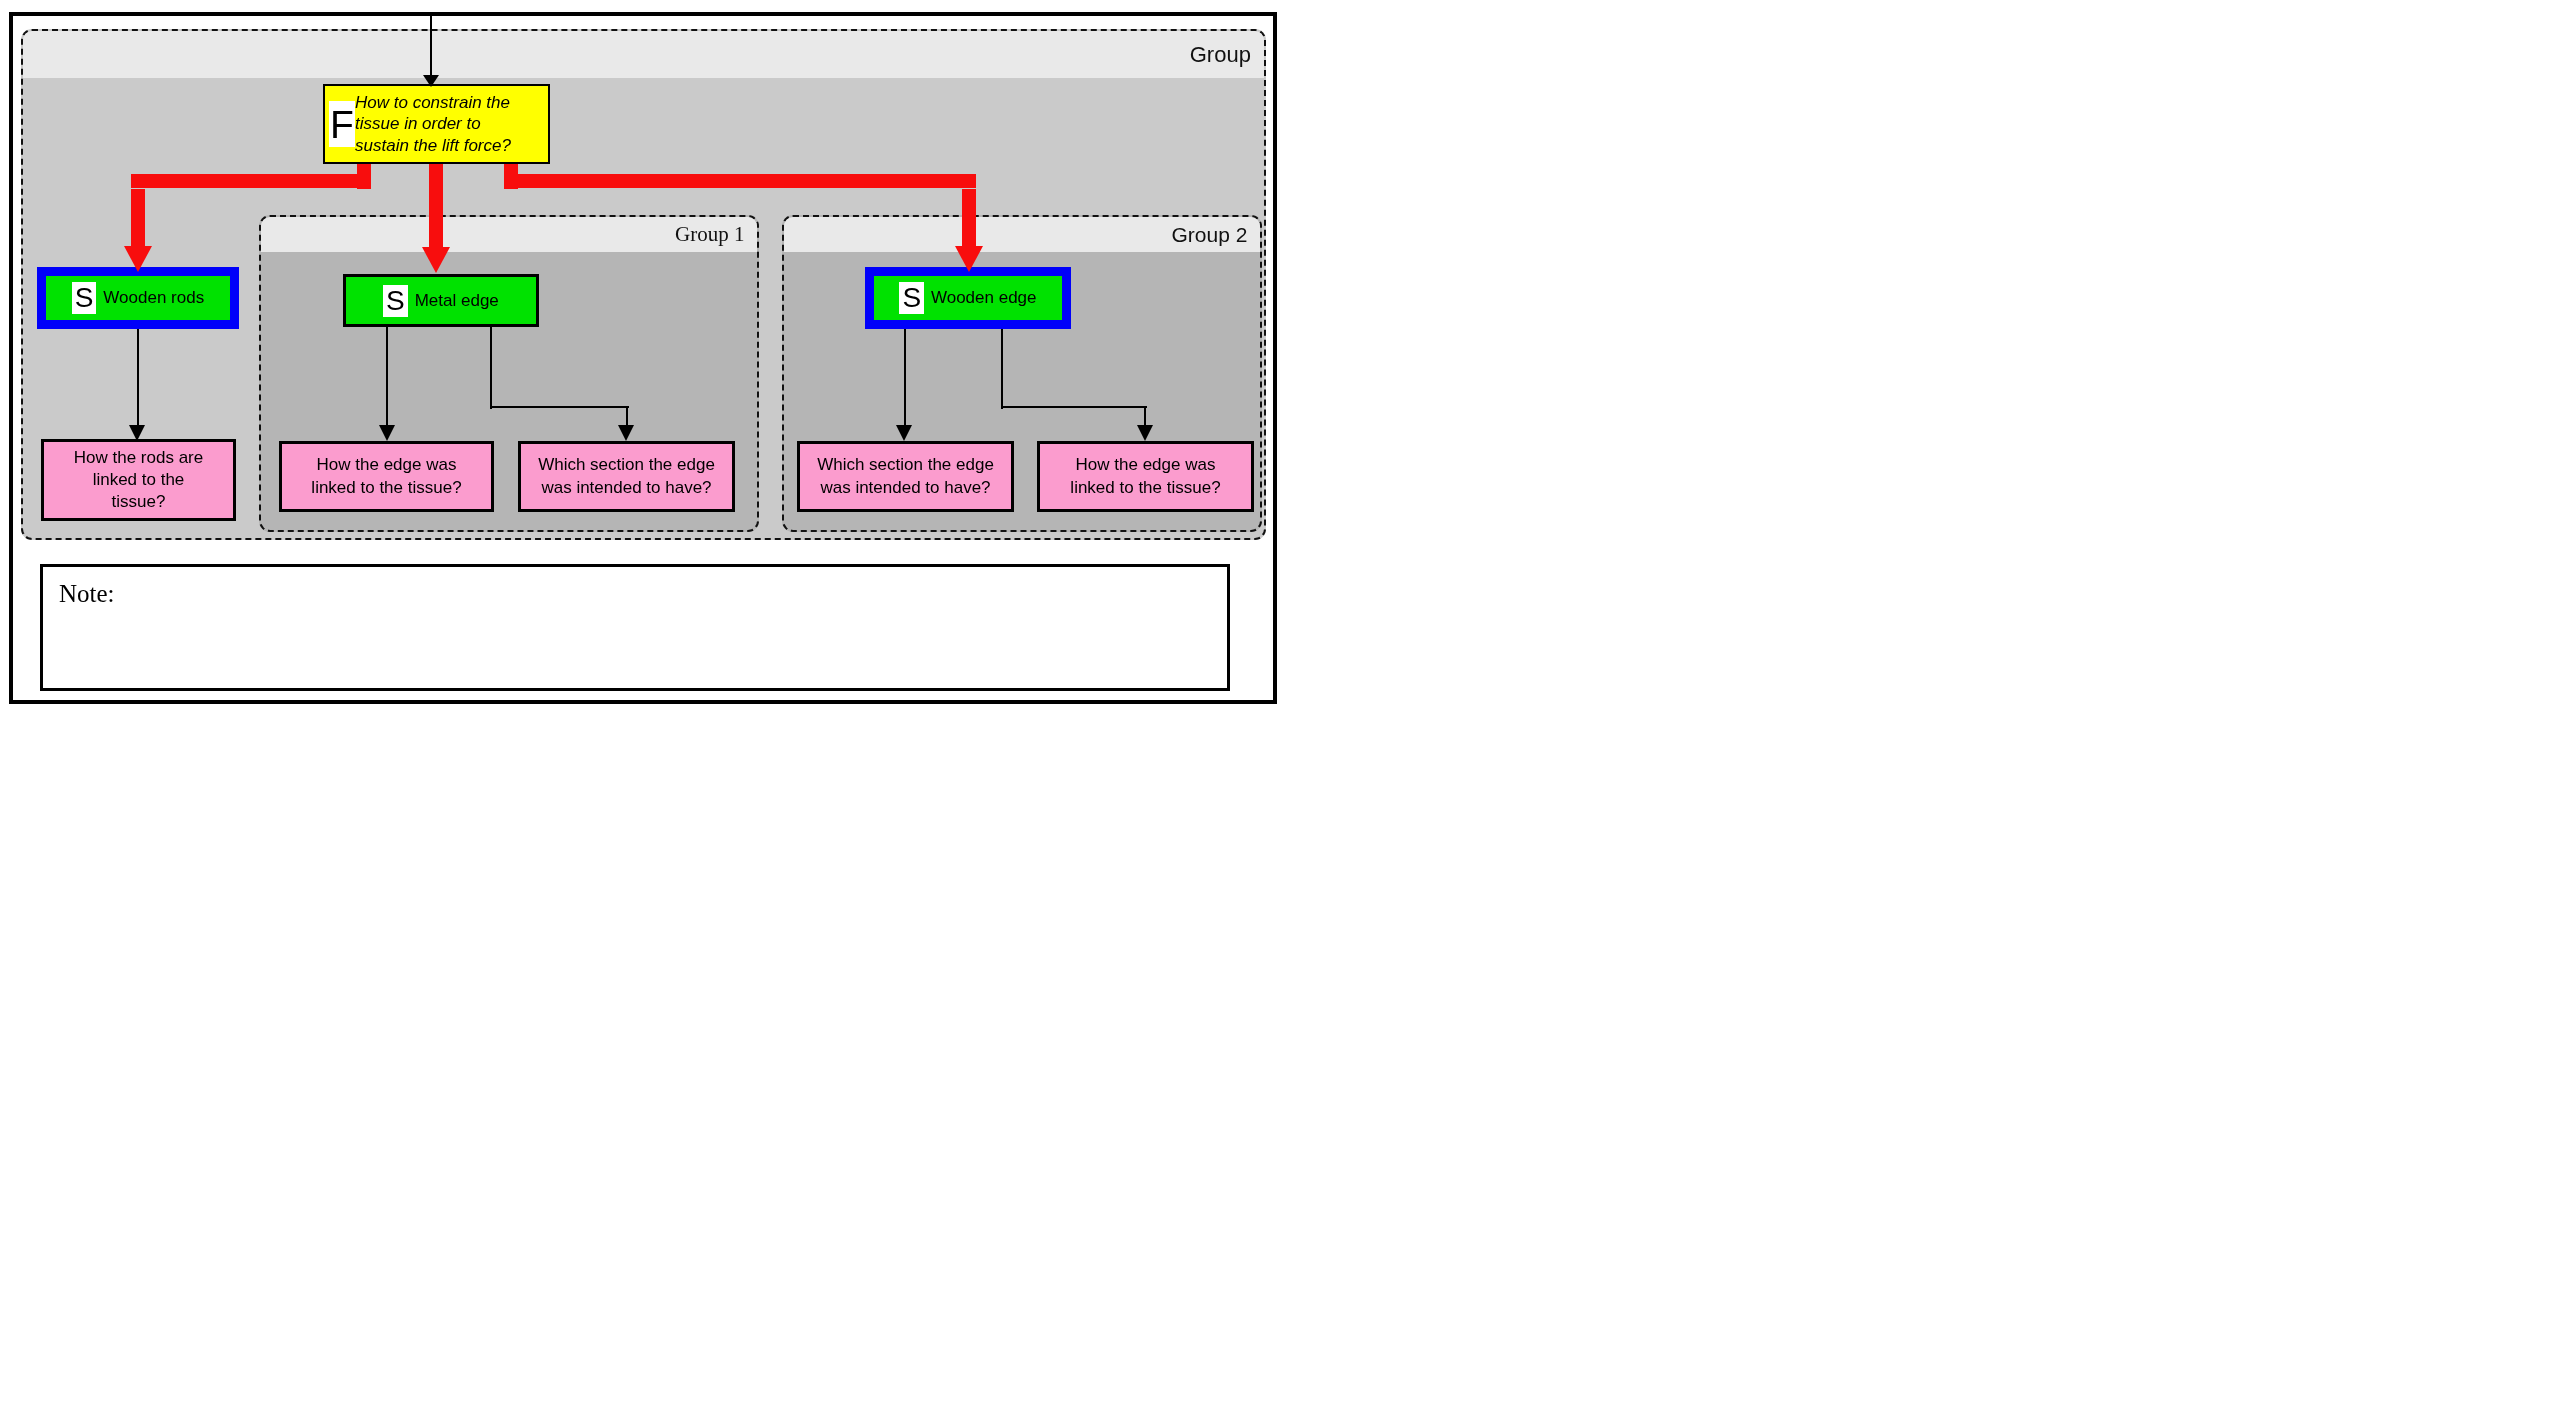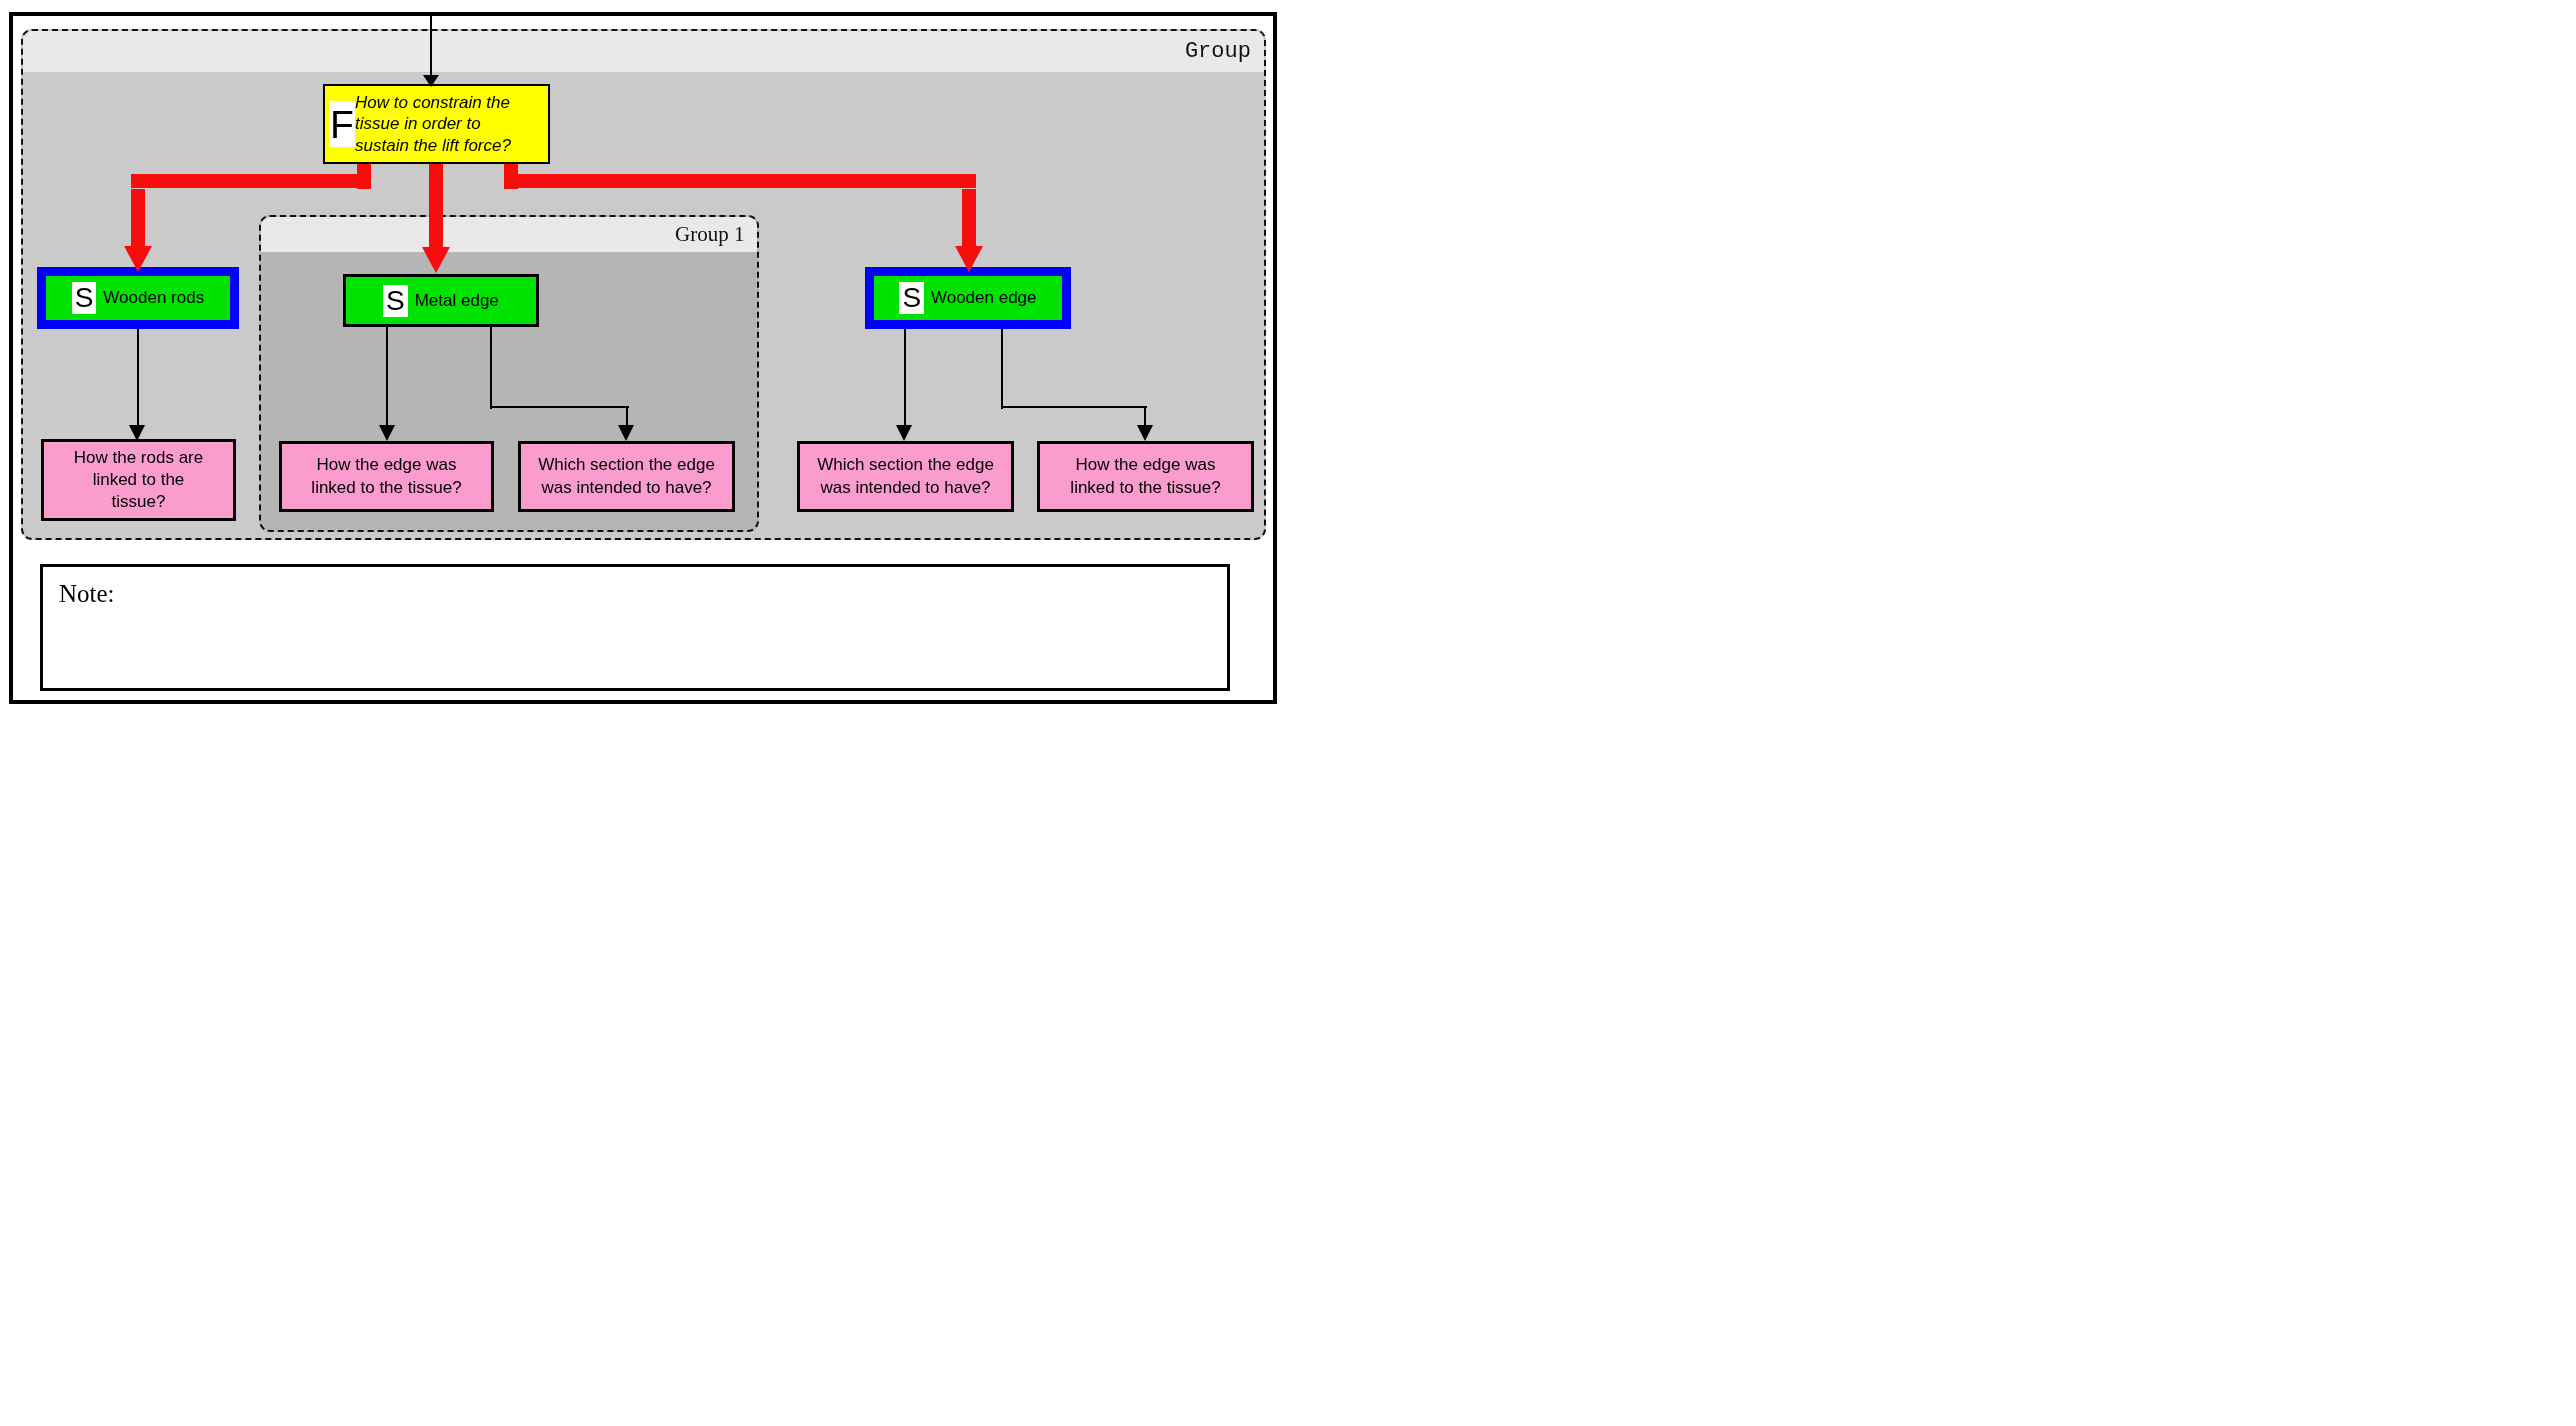--- a/index.html
+++ b/index.html
@@ -7,21 +7,21 @@
          font-family:"Liberation Sans",sans-serif;overflow:hidden;}
   .frame{position:absolute;left:8.7px;top:12px;width:1260px;height:684px;
          border:4px solid #000;background:#ffffff;}
   
   .grp{position:absolute;border:2.4px dashed #111;border-radius:11px;overflow:hidden;}
   .grp-main{left:20.5px;top:29px;width:1241px;height:507px;background:#cacaca;}
   .grp-sub{background:#b5b5b5;}
   .grp-head{position:absolute;left:0;top:0;width:100%;background:#e9e9e9;
             display:flex;align-items:center;justify-content:flex-end;}
   .grp-label{color:#111;padding-right:12.6px;white-space:nowrap;}
-  .grp-main .grp-head{height:41px;font-family:Liberation Mono, monospace;}
+  .grp-main .grp-head{height:47px;}
   .grp-main .grp-label{font-size:22px;}
   .grp-sub .grp-head{height:35px;}
   .grp-sub .grp-label{font-size:21px;}
   
   .pbox{position:absolute;left:323px;top:84px;width:223px;height:76px;
         background:#ffff00;border:2.4px solid #000;display:flex;align-items:center;z-index:4;}
   .badge{background:#ffffff;color:#000;display:flex;align-items:center;justify-content:center;
          line-height:1;}
   .f-badge{width:26px;height:46px;font-size:39px;margin-left:4px;}
   .pbox-text{flex:1;text-align:left;font-size:17px;line-height:1.24;white-space:pre-line;color:#000;font-style:italic;}
@@ -62,20 +62,25 @@
       <span class="grp-label">Group</span>
     </div>
   </div>
 
   <div class="grp grp-sub" style="left:259px;top:215px;width:496px;height:313px;font-family:Liberation Serif, serif;">
     <div class="grp-head">
       <span class="grp-label">Group 1</span>
     </div>
   </div>
 
+  <div class="grp grp-sub" style="left:782px;top:215px;width:476px;height:313px;">
+    <div class="grp-head">
+      <span class="grp-label">Group 2</span>
+    </div>
+  </div>
 
   <div class="bl" style="left:430px;top:16px;width:2.4px;height:61px;"></div>
   <div class="bhead bhead-sm" style="left:423px;top:75px;"></div>
 
   <div class="rc" style="left:357px;top:159px;width:14px;height:30px;"></div>
   <div class="rc" style="left:131px;top:174px;width:240px;height:14px;"></div>
   <div class="rc" style="left:131px;top:189px;width:14px;height:58px;"></div>
   <div class="rhead" style="left:124px;top:246px;"></div>
 
   <div class="rc" style="left:429px;top:159px;width:14px;height:88px;"></div>

